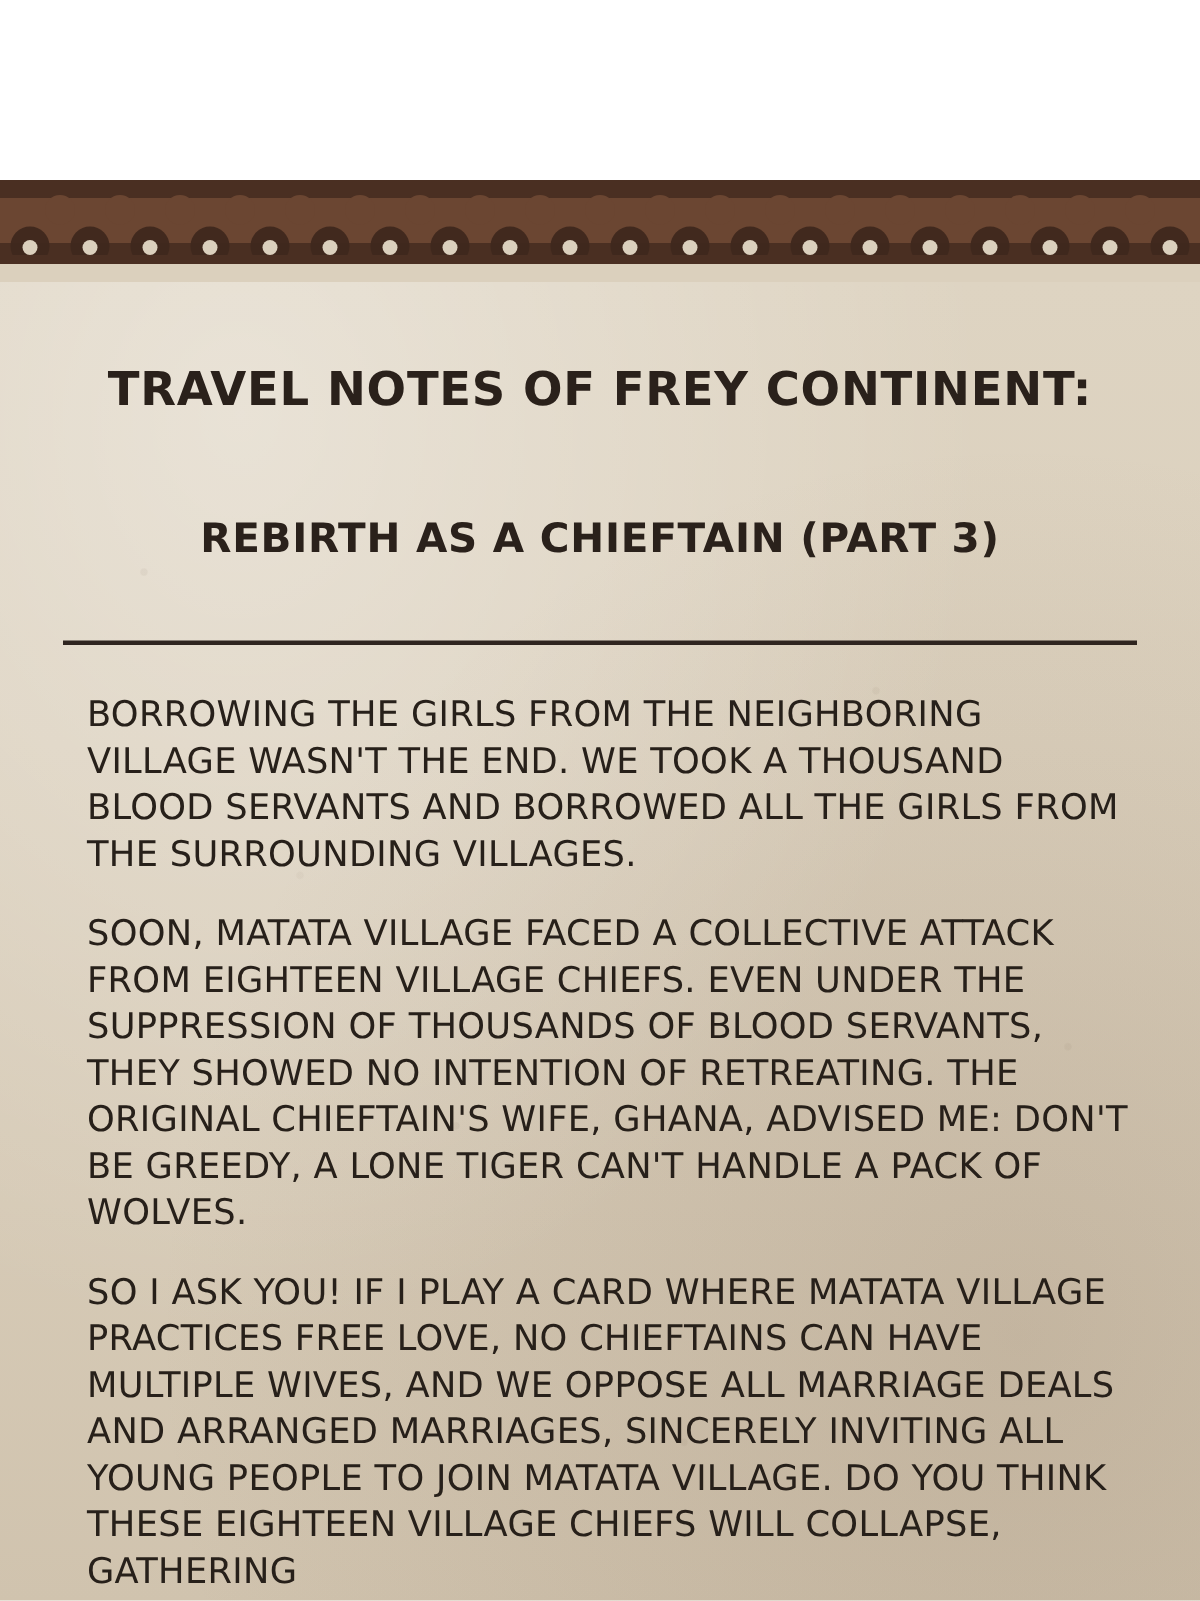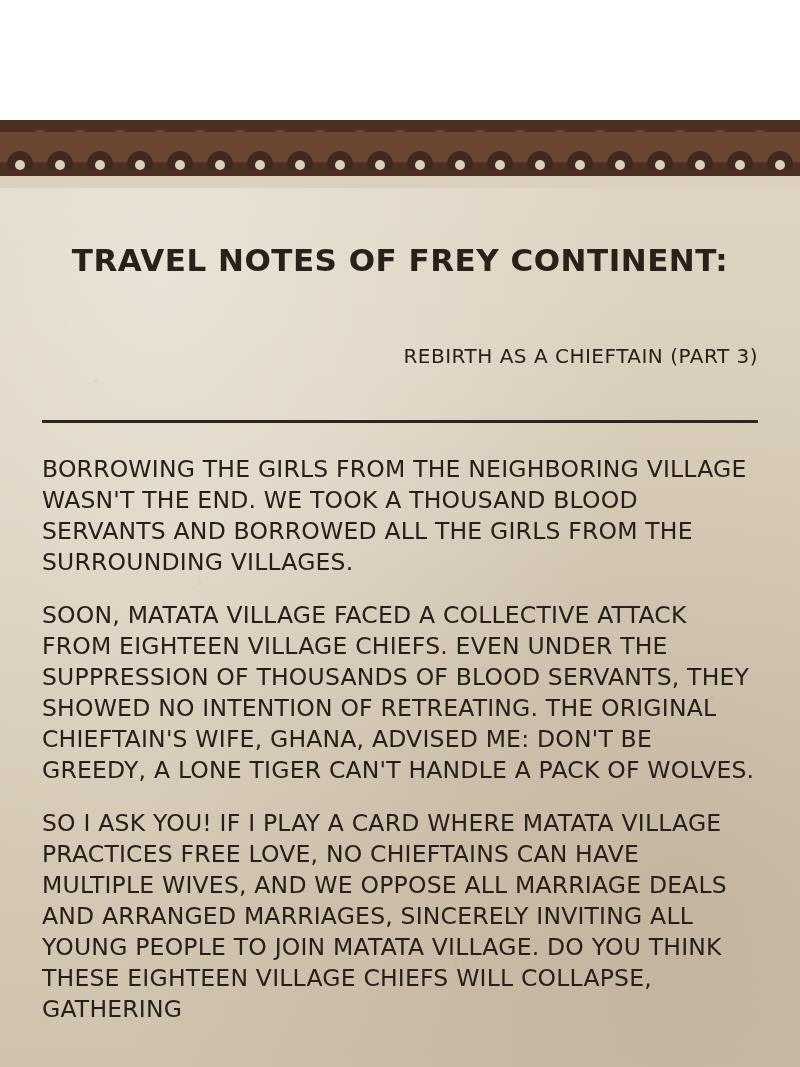--- a/index.html
+++ b/index.html
@@ -78,23 +78,23 @@
     font-weight: 700;
     font-size: 31px;
     letter-spacing: 0.5px;
     color: #2a211b;
     line-height: 1.33;
     text-transform: uppercase;
   }
 
   .subtitle {
     margin-top: 63px;
-    text-align: right;
-    font-weight: 400;
-    font-size: 20px;
+    text-align: center;
+    font-weight: 700;
+    font-size: 27px;
     letter-spacing: 0.5px;
     color: #2a211b;
     text-transform: uppercase;
   }
 
   .divider {
     margin: 52px auto 0 auto;
     width: 716px;
     height: 3px;
     background: #2f2520;
@@ -102,21 +102,21 @@
 
   .body-text {
     margin-top: 31px;
     color: #27201a;
     font-size: 23.5px;
     line-height: 1.32;
     letter-spacing: 0.2px;
     text-transform: uppercase;
   }
   .para {
-    margin: 0 0 22px 0;
+    margin: 0 0 22px 16px;
     white-space: pre-line;
   }
   .para:last-child { margin-bottom: 0; }
 </style>
 </head>
 <body>
 
 <div class="page">
 
   <div class="top-gap"></div>

